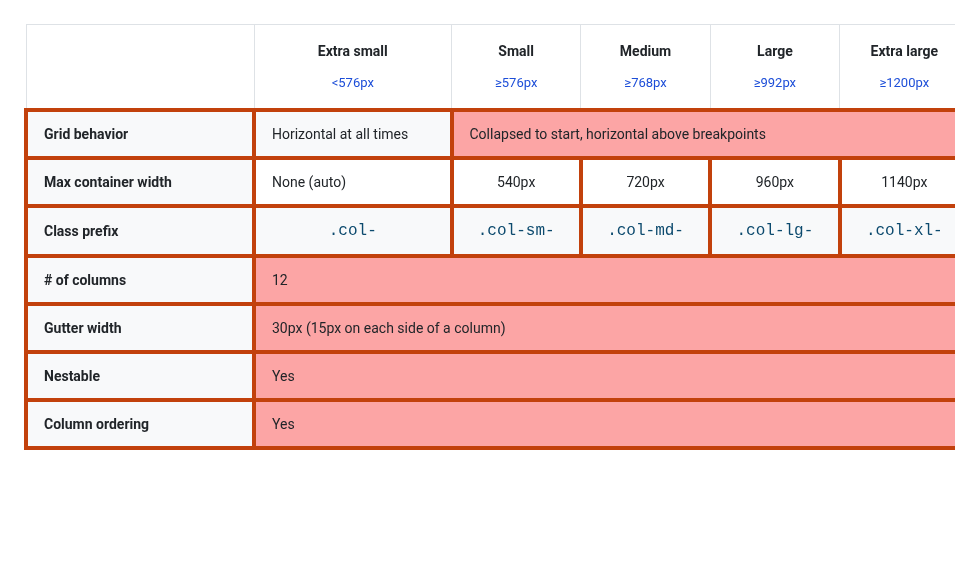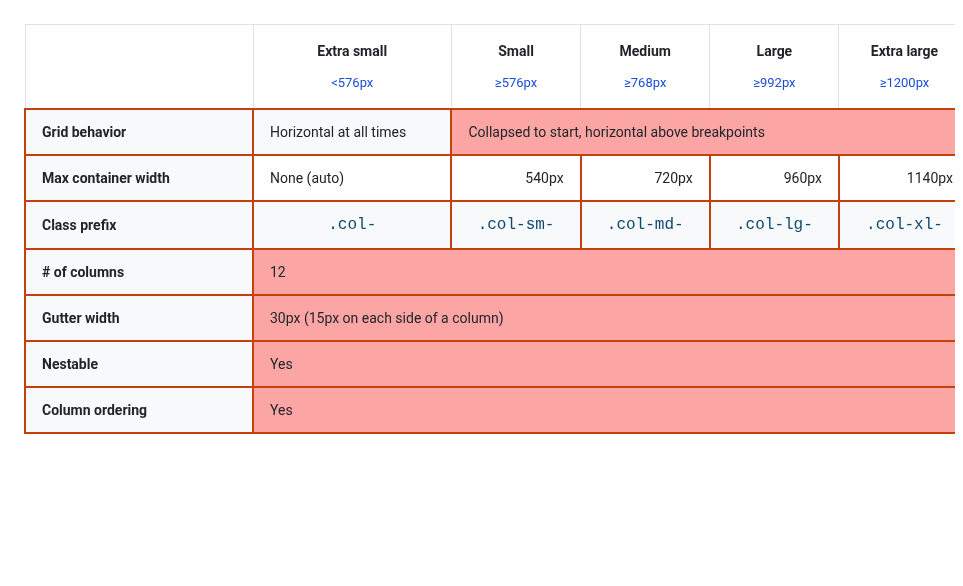--- a/index.html
+++ b/index.html
@@ -47,38 +47,38 @@
     tbody tr {
       border-bottom: 1px solid #dee2e6;
     }
     tbody tr:nth-child(odd) {
       background-color: #f8f9fa;
     }
     tbody tr:nth-child(even) {
       background-color: #fff;
     }
     tbody td {
-      border: 2px solid #c2410c;
+      border: 4px solid #c2410c;
       padding: 14px 16px;
       vertical-align: middle;
     }
     tbody td:first-child {
       font-weight: 700;
       background-color: #f8f9fa;
       white-space: nowrap;
       width: 228px;
     }
     tbody td.code-cell {
       font-family: SFMono-Regular, Menlo, Monaco, Consolas, "Liberation Mono", "Courier New", monospace;
       color: #0c4a6e;
       font-size: 16px;
       text-align: center;
     }
     tbody td.center {
-      text-align: right;
+      text-align: center;
     }
     tbody td.span-cell {
       background-color: #fca5a5;
     }
   </style>
 </head>
 <body>
 
 <div class="table-wrapper">
   <table>

